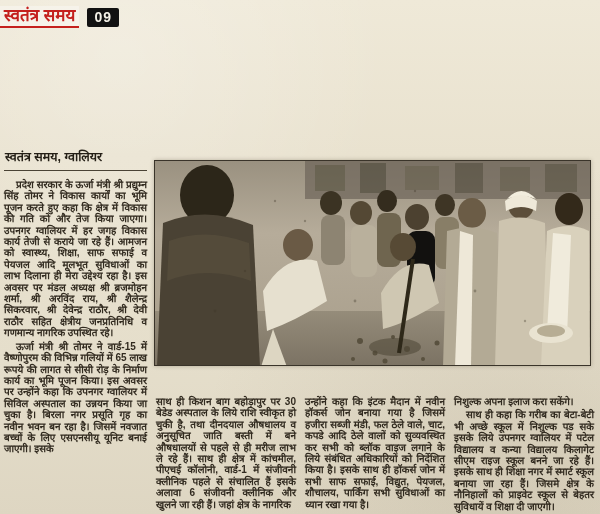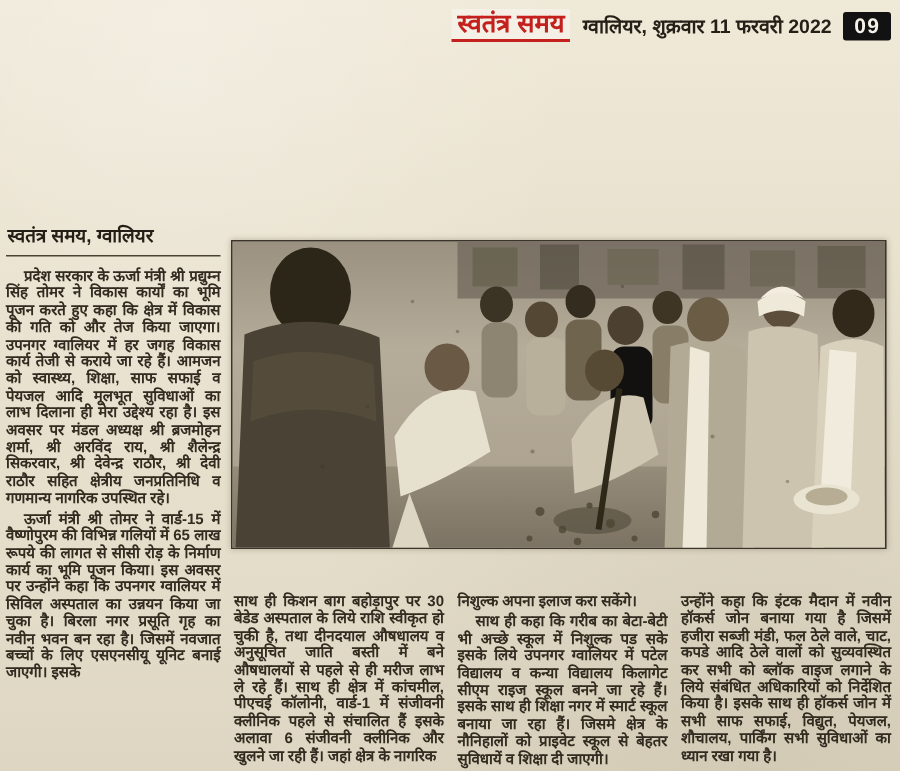--- a/index.html
+++ b/index.html
@@ -12,21 +12,21 @@
     position:relative;width:600px;height:514px;overflow:hidden;
     background:
       radial-gradient(circle at 20% 10%, rgba(255,255,255,.25), rgba(255,255,255,0) 40%),
       radial-gradient(circle at 85% 90%, rgba(120,105,80,.12), rgba(120,105,80,0) 45%),
       linear-gradient(180deg,#efe9d8 0%, #e9e2cf 30%, #e5decb 70%, #ded6c2 100%);
     color:#2b251c;
   }
   
   .masthead{
     position:absolute;top:4px;left:0;right:6px;height:26px;
-    display:flex;justify-content:flex-end;align-items:center;gap:8px;
+    display:flex;justify-content:flex-start;align-items:center;gap:8px;
   }
   .paper-name{
     color:#c4201d;font-weight:bold;font-size:17px;line-height:1;
     border-bottom:2.5px solid #c4201d;padding:1px 4px 2px 4px;
     background:rgba(255,255,255,.35);
   }
   .dateline{font-weight:bold;font-size:13px;color:#241f17;}
   .page-num{
     background:#121212;color:#f5f2e8;font-weight:bold;font-size:14px;
     padding:1px 7px 2px 7px;border-radius:2px;letter-spacing:1px;
@@ -65,21 +65,20 @@
   
   svg{display:block;}
 </style>
 </head>
 <body>
 
 <div class="page">
 
   <header class="masthead">
     <span class="paper-name">स्वतंत्र समय</span>
-    <span class="dateline">ग्वालियर, शुक्रवार 11 फरवरी 2022</span>
     <span class="page-num">09</span>
   </header>
 
 
   <div class="content">
 
     <div class="col1 bodytext">
       <div class="byline">स्वतंत्र समय, ग्वालियर</div>
       <p class="indent">प्रदेश सरकार के ऊर्जा मंत्री श्री प्रद्युम्न सिंह तोमर ने विकास कार्यों का भूमि पूजन करते हुए कहा कि क्षेत्र में विकास की गति को और तेज किया जाएगा। उपनगर ग्वालियर में हर जगह विकास कार्य तेजी से कराये जा रहे हैं। आमजन को स्वास्थ्य, शिक्षा, साफ सफाई व पेयजल आदि मूलभूत सुविधाओं का लाभ दिलाना ही मेरा उद्देश्य रहा है। इस अवसर पर मंडल अध्यक्ष श्री ब्रजमोहन शर्मा, श्री अरविंद राय, श्री शैलेन्द्र सिकरवार, श्री देवेन्द्र राठौर, श्री देवी राठौर सहित क्षेत्रीय जनप्रतिनिधि व गणमान्य नागरिक उपस्थित रहे।</p>
       <p class="indent">ऊर्जा मंत्री श्री तोमर ने वार्ड-15 में वैष्णोपुरम की विभिन्न गलियों में 65 लाख रूपये की लागत से सीसी रोड़ के निर्माण कार्य का भूमि पूजन किया। इस अवसर पर उन्होंने कहा कि उपनगर ग्वालियर में सिविल अस्पताल का उन्नयन किया जा चुका है। बिरला नगर प्रसूति गृह का नवीन भवन बन रहा है। जिसमें नवजात बच्चों के लिए एसएनसीयू यूनिट बनाई जाएगी। इसके</p>
@@ -178,23 +177,23 @@
               <circle cx="90" cy="110" r="1.2"></circle>
           </g>
         </svg>
       </figure>
 
       <div class="cols3 bodytext">
         <div class="col">
           <p>साथ ही किशन बाग बहोड़ापुर पर 30 बेडेड अस्पताल के लिये राशि स्वीकृत हो चुकी है, तथा दीनदयाल औषधालय व अनुसूचित जाति बस्ती में बने औषधालयों से पहले से ही मरीज लाभ ले रहे हैं। साथ ही क्षेत्र में कांचमील, पीएचई कॉलोनी, वार्ड-1 में संजीवनी क्लीनिक पहले से संचालित हैं इसके अलावा 6 संजीवनी क्लीनिक और खुलने जा रही हैं। जहां क्षेत्र के नागरिक</p>
         </div>
         <div class="col">
+          <p>उन्होंने कहा कि इंटक मैदान में नवीन हॉकर्स जोन बनाया गया है जिसमें हजीरा सब्जी मंडी, फल ठेले वाले, चाट, कपडे आदि ठेले वालों को सुव्यवस्थित कर सभी को ब्लॉक वाइज लगाने के लिये संबंधित अधिकारियों को निर्देशित किया है। इसके साथ ही हॉकर्स जोन में सभी साफ सफाई, विद्युत, पेयजल, शौचालय, पार्किंग सभी सुविधाओं का ध्यान रखा गया है।</p>
+        </div>
+        <div class="col">
           <p>निशुल्क अपना इलाज करा सकेंगे।</p>
           <p class="indent">साथ ही कहा कि गरीब का बेटा-बेटी भी अच्छे स्कूल में निशुल्क पड सके इसके लिये उपनगर ग्वालियर में पटेल विद्यालय व कन्या विद्यालय किलागेट सीएम राइज स्कूल बनने जा रहे हैं। इसके साथ ही शिक्षा नगर में स्मार्ट स्कूल बनाया जा रहा हैं। जिसमे क्षेत्र के नौनिहालों को प्राइवेट स्कूल से बेहतर सुविधायें व शिक्षा दी जाएगी।</p>
-        </div>
-        <div class="col">
-          <p>उन्होंने कहा कि इंटक मैदान में नवीन हॉकर्स जोन बनाया गया है जिसमें हजीरा सब्जी मंडी, फल ठेले वाले, चाट, कपडे आदि ठेले वालों को सुव्यवस्थित कर सभी को ब्लॉक वाइज लगाने के लिये संबंधित अधिकारियों को निर्देशित किया है। इसके साथ ही हॉकर्स जोन में सभी साफ सफाई, विद्युत, पेयजल, शौचालय, पार्किंग सभी सुविधाओं का ध्यान रखा गया है।</p>
         </div>
       </div>
 
     </div>
   </div>
 </div>
 
 </body></html>

